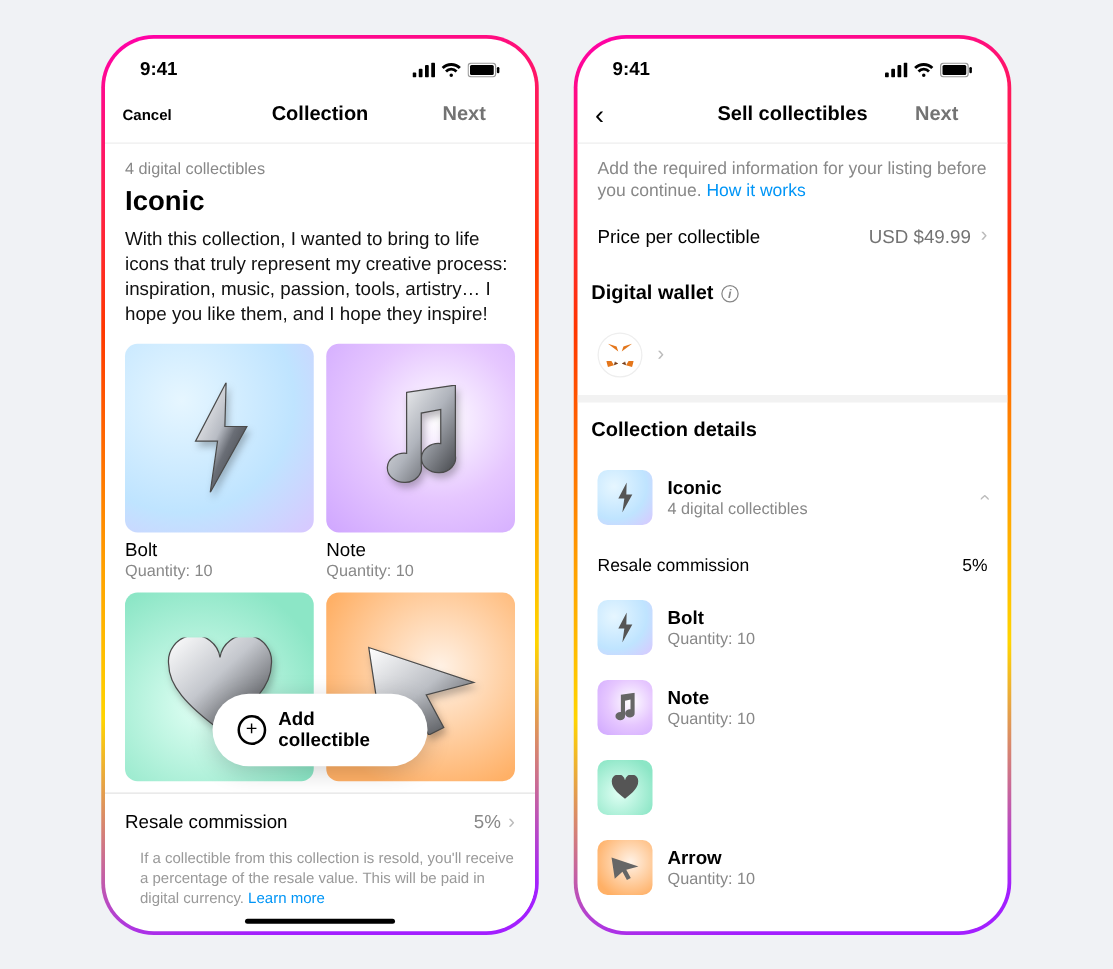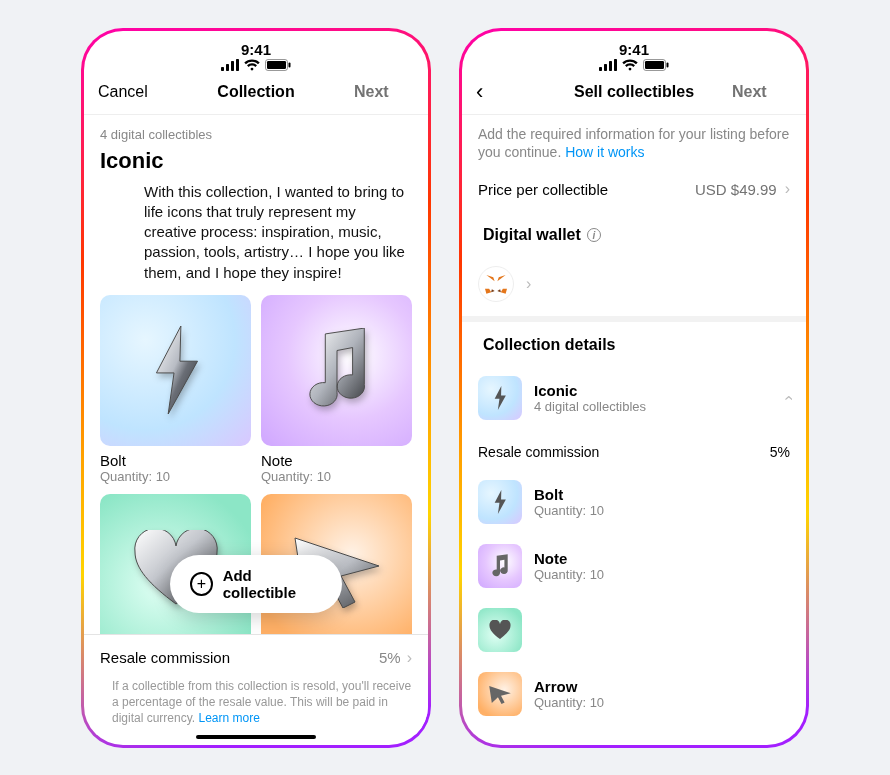--- a/index.html
+++ b/index.html
@@ -40,47 +40,46 @@
     position: relative;
   }
   .status-bar {
     height: 40px;
     display: flex;
     align-items: center;
     justify-content: space-between;
     padding: 10px 28px 0 28px;
     font-size: 15px;
     font-weight: 600;
-    flex-direction: column;
   }
   .status-icons { display:flex; align-items:center; gap:5px; }
   .nav {
     height: 44px;
     display: flex;
     align-items: center;
     justify-content: space-between;
     padding: 0 14px;
     border-bottom: 1px solid #eee;
   }
   .nav-left, .nav-right { flex: 0 0 60px; font-size: 16px; }
   .nav-left { text-align:left; }
   .nav-title { flex: 1; text-align: center; font-weight: 700; font-size: 16px; }
   .nav-right { color: #737373; font-weight: 700; text-align: left; }
-  .nav-cancel { font-weight:400; font-size:16px; }
+  .nav-cancel { font-weight:700; font-size:12px; }
   .back-chevron { font-size:22px; font-weight:400; line-height:1; }
 
   .content {
     flex: 1;
     overflow: hidden;
     position: relative;
   }
   .scroll { padding: 12px 16px 0 16px; }
   .sub-count { color:#888; font-size:13px; margin-bottom:6px; }
   .coll-title { font-size:22px; font-weight:700; margin-bottom:8px; }
-  .coll-desc { font-size:15px; line-height:1.35; margin-bottom:12px; color:#111;margin-left:44px; }
+  .coll-desc { font-size:15px; line-height:1.35; margin-bottom:12px; color:#111; }
   .grid { display:grid; grid-template-columns: 1fr 1fr; gap:10px; }
   .tile { }
   .tile-img {
     width:100%; aspect-ratio:1/1; border-radius:10px;
     display:flex; align-items:center; justify-content:center;
     position:relative; overflow:hidden;
   }
   .bg-blue   { background: radial-gradient(circle at 30% 30%, #e6f6ff 0%, #bfe4ff 60%, #d9c7ff 100%); }
   .bg-purple { background: radial-gradient(circle at 60% 40%, #fff 0%, #e6c7ff 50%, #cfa6ff 100%); }
   .bg-green  { background: radial-gradient(circle at 40% 60%, #e0fff4 0%, #8ce6c6 80%); }
@@ -127,21 +126,21 @@
 
   
   .info-text { font-size:14px; color:#888; line-height:1.35; padding: 10px 16px 4px 16px; }
   .row {
     display:flex; align-items:center;
     padding: 14px 16px;
     font-size:15px;
   }
   .row .grow { flex:1; }
   .row .muted { color:#737373; margin-right:8px; }
-  .sec-head { font-size:16px; font-weight:700; padding: 14px 16px 8px 21px; display:flex; align-items:center; gap:6px;}
+  .sec-head { font-size:16px; font-weight:700; padding: 14px 16px 8px 11px; display:flex; align-items:center; gap:6px;}
   .thick-hr { height:6px; background:#f2f2f2; }
   .wallet-icon {
     width:36px; height:36px; border-radius:50%;
     background:#fff; border:1px solid #eee;
     display:flex; align-items:center; justify-content:center;
     margin-right:12px;
   }
   .thumb {
     width:44px; height:44px; border-radius:8px;
     display:flex; align-items:center; justify-content:center;

